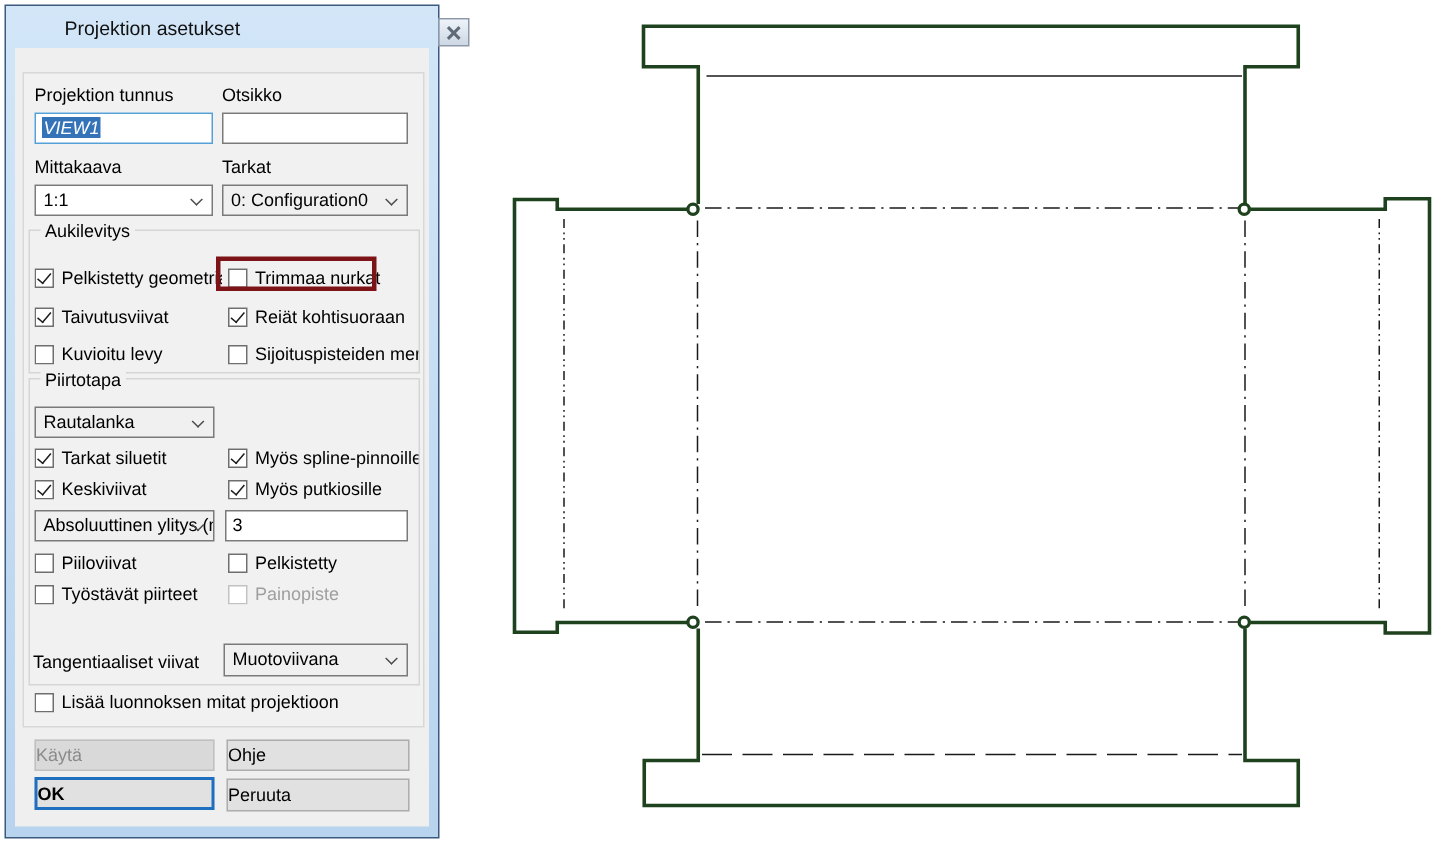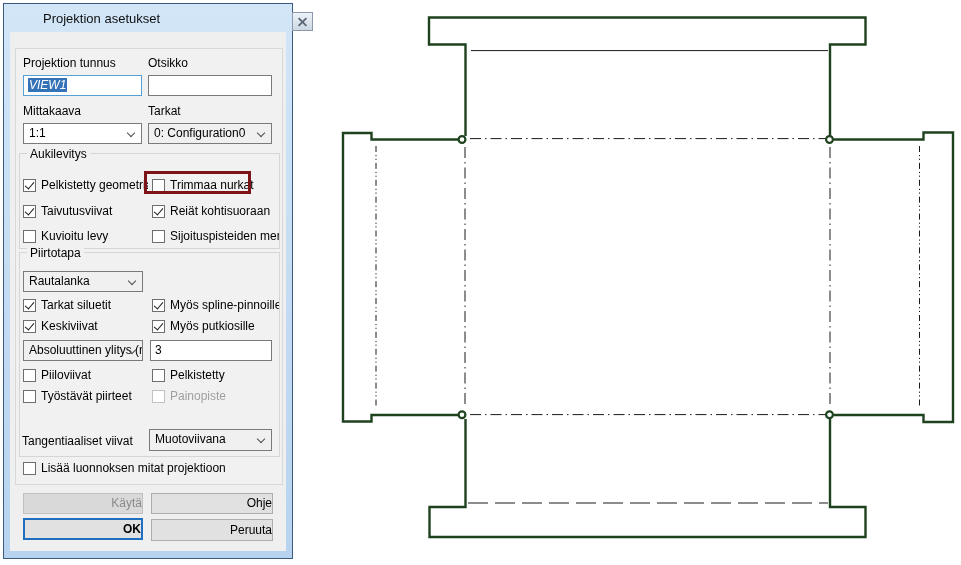--- a/index.html
+++ b/index.html
@@ -44,21 +44,21 @@
   .cb.on::after{content:"";position:absolute;left:3px;top:0px;width:4px;height:8px;
       border-right:1.6px solid #1c1c1c;border-bottom:1.6px solid #1c1c1c;transform:rotate(40deg);}
   .cblab{margin-left:5px;}
   .row.dis .cb{border-color:#c2c2c2;}
   .row.dis .cblab{color:#9f9f9f;}
 
   .hl{position:absolute;left:140px;top:167px;width:107px;height:23px;box-sizing:border-box;
       border:3px solid #7c1417;}
 
   .btn{position:absolute;height:21px;box-sizing:border-box;background:#e1e1e1;border:1px solid #adadad;
-       text-align:right;font-size:12px;line-height:19px;}
+       text-align:left;font-size:12px;line-height:19px;}
   .btn.default{border:2px solid #1e6fbf;height:22px;line-height:18px;font-weight:bold;}
   .btn.disabled{background:#d9d9d9;border-color:#c0c0c0;color:#8b8b8b;}
 
   
   .view{position:absolute;left:330px;top:0;width:631px;height:565px;background:#fff;}
 </style>
 </head>
 <body>
 
 <div id="screen">

